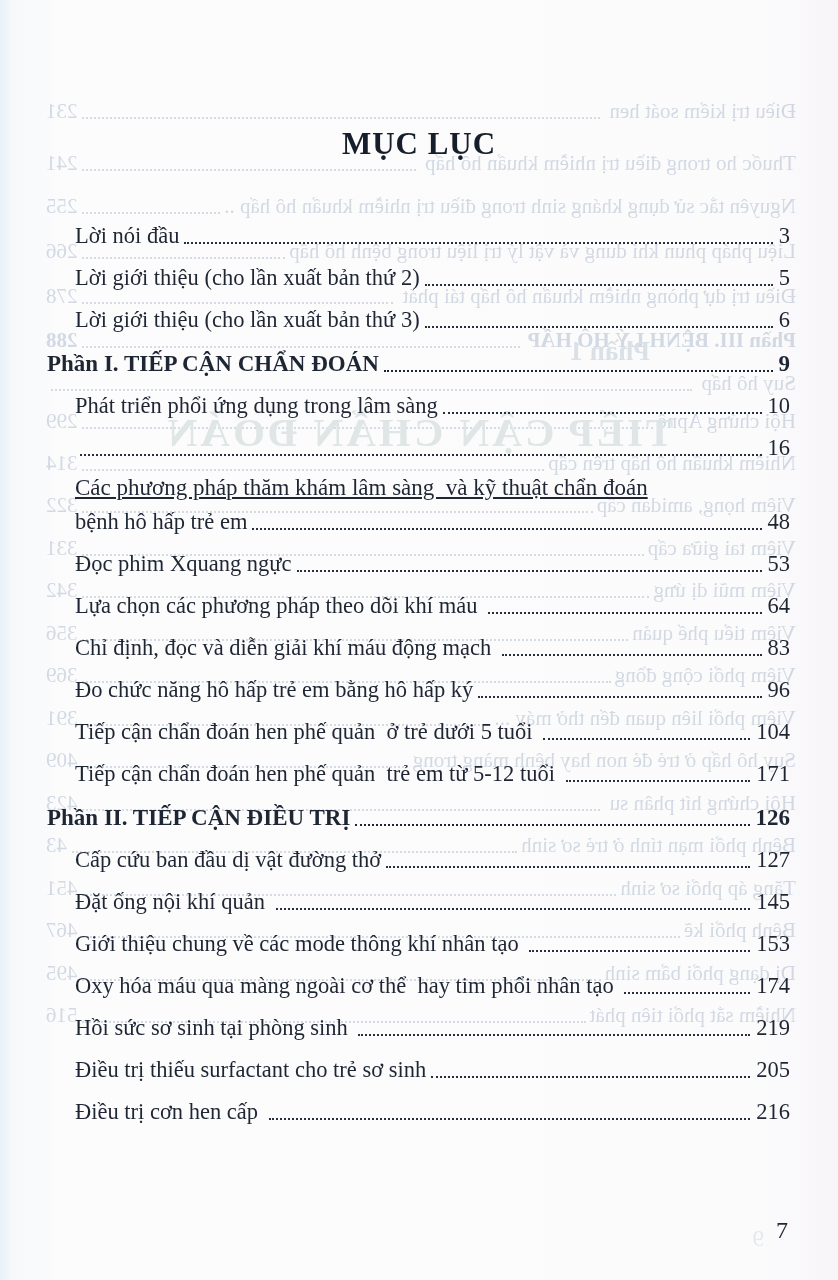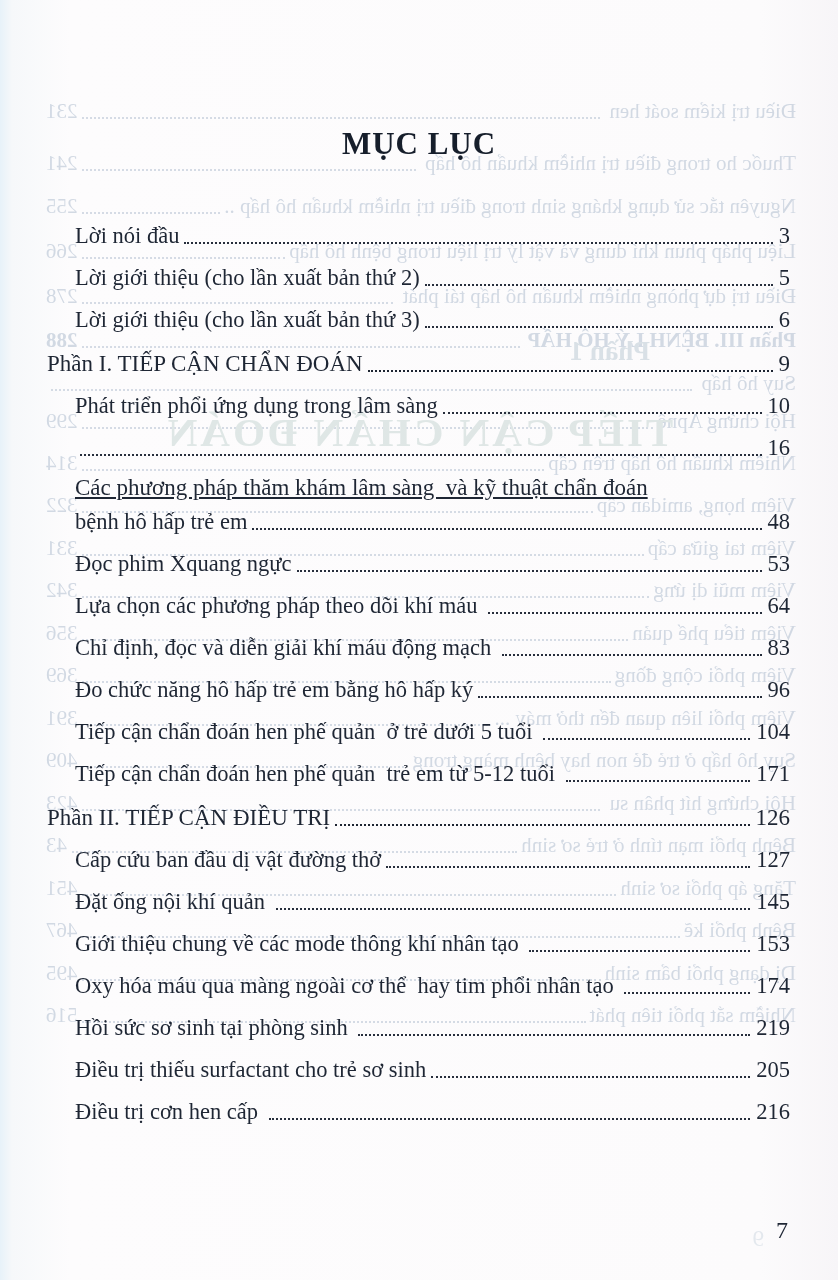--- a/index.html
+++ b/index.html
@@ -50,21 +50,21 @@
     font-size:31px;font-weight:700;letter-spacing:1px;
     color:#161e2b;
   }
   .toc{margin:47px 48px 0 75px;}
   .toc .row{
     display:flex;align-items:flex-end;
     height:42px;
     font-size:22.5px;line-height:30px;
   }
   .toc .row.section{
-    font-weight:400;
+    font-weight:700;
     margin-left:-28px;
     font-size:23px;
     height:44px;
   }
   .toc .first-line{
     height:40px;
     display:flex;align-items:flex-end;
     font-size:23px;line-height:30px;white-space:pre;text-decoration:underline;
   }
   .toc .row.cont{height:34px;}

